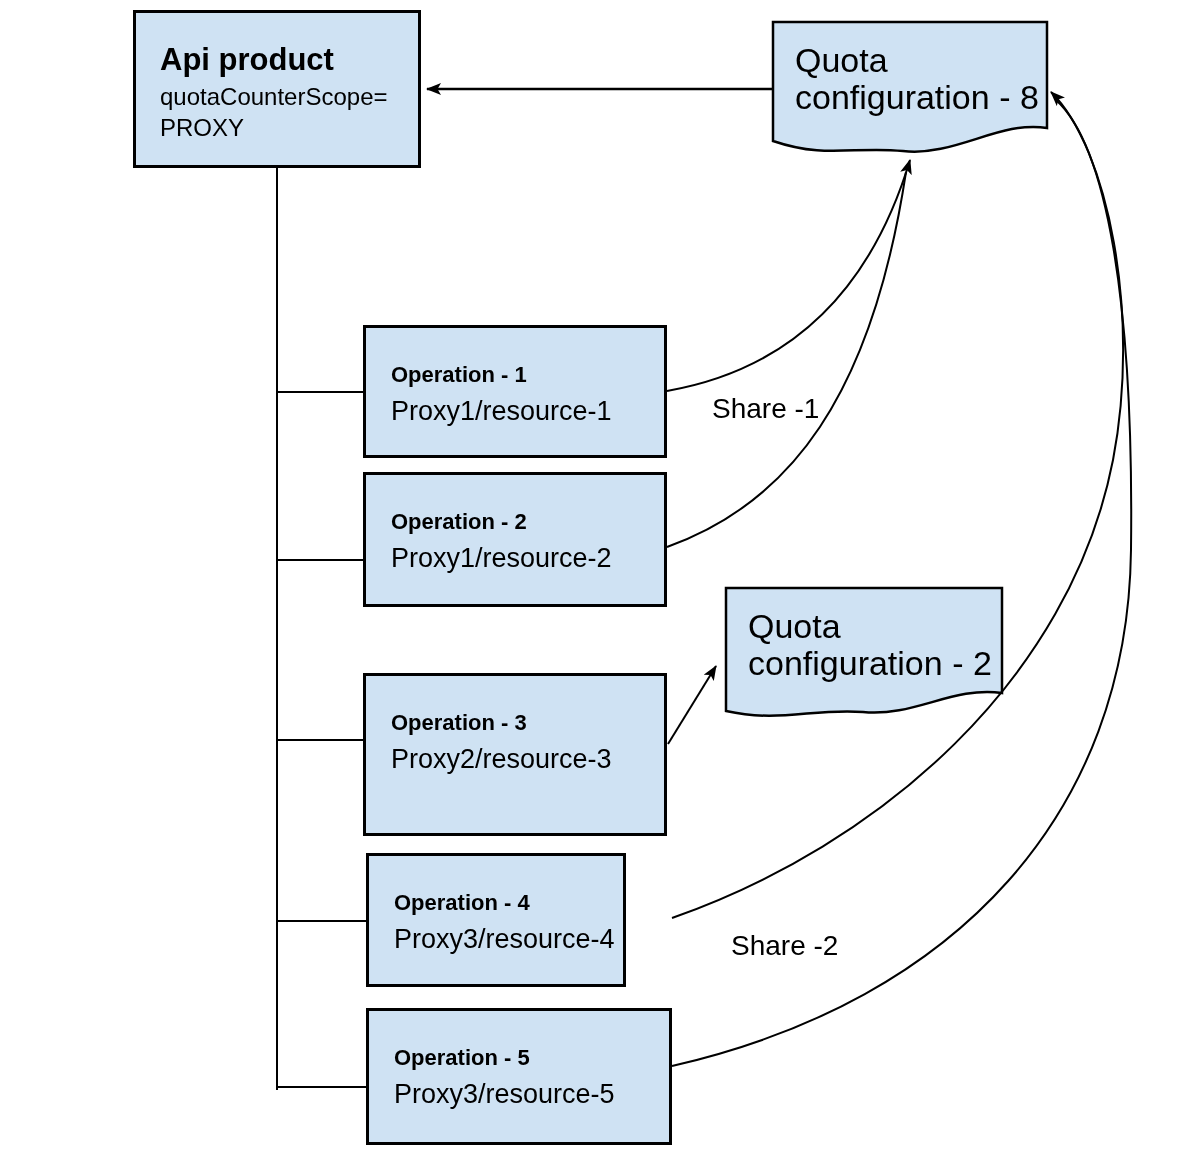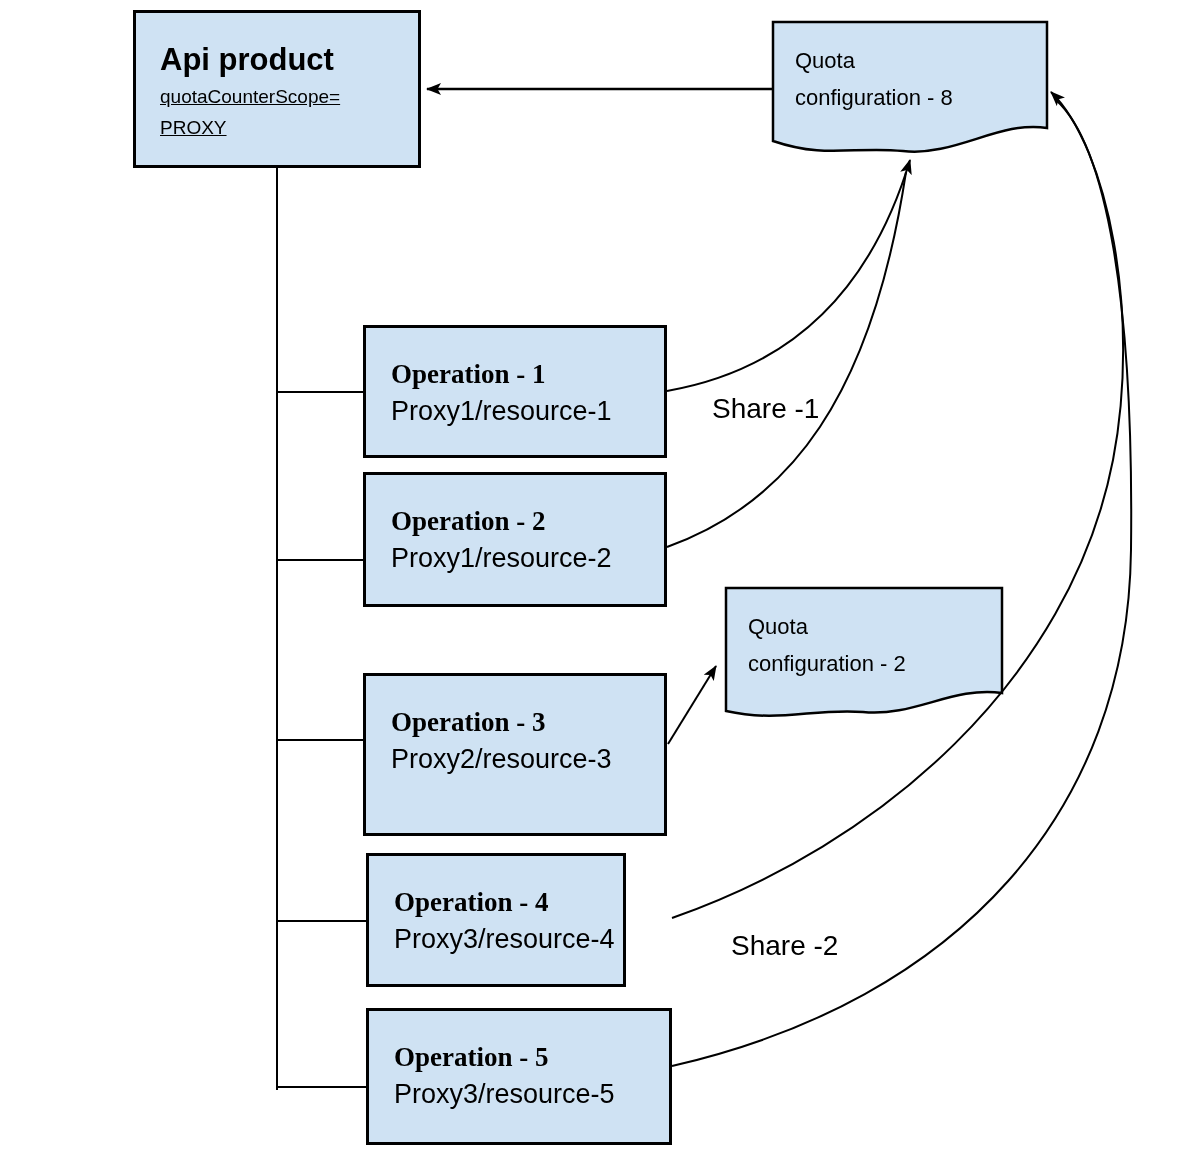--- a/index.html
+++ b/index.html
@@ -22,34 +22,34 @@
   #wires .arrowhead{fill:var(--connector);}
 
   .node{
     position:absolute;
     background:var(--node-fill);
     border:3px solid var(--node-border);
     box-sizing:border-box;
   }
   .api-box{left:133px;top:10px;width:288px;height:158px;padding:30px 6px 0 24px;}
   .api-box .title{font-size:31px;font-weight:bold;line-height:34px;margin-bottom:4px;}
-  .api-box .sub{font-size:19px;line-height:31px;text-decoration:underline;}
+  .api-box .sub{font-size:24px;line-height:31px;}
 
   .op-box{width:304px;height:133px;padding:28px 4px 0 25px;}
-  .op-box .title{font-size:27px;font-weight:bold;line-height:37px;font-family:Liberation Serif, serif;}
+  .op-box .title{font-size:22px;font-weight:bold;line-height:37px;}
   .op-box .sub{font-size:27px;line-height:37px;}
   #op1{left:363px;top:325px;}
   #op2{left:363px;top:472px;height:135px;}
   #op3{left:363px;top:673px;height:163px;}
   #op4{left:366px;top:853px;width:260px;height:134px;}
   #op5{left:366px;top:1008px;width:306px;height:137px;}
 
   .doc-text{
     position:absolute;
-    font-size:22px;line-height:37px;
+    font-size:34px;line-height:37px;
     background:transparent;border:none;
   }
   #q1text{left:795px;top:42px;}
   #q2text{left:748px;top:608px;}
 
   .share-label{
     position:absolute;
     font-size:28px;line-height:42px;
     background:transparent;
   }

